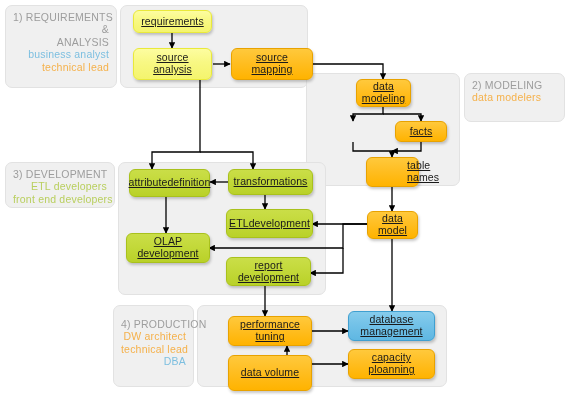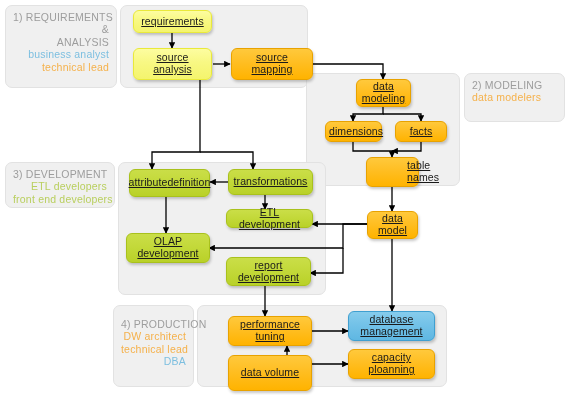--- a/index.html
+++ b/index.html
@@ -189,23 +189,20 @@
   <div class="node n-orange" style="left:231px; top:48px; width:82px; height:32px; flex-direction:column;">
     <span>source</span>
     <span>mapping</span>
   </div>
 
   <div class="node n-orange" style="left:356px; top:79px; width:55px; height:28px; flex-direction:column;">
     <span>data</span>
     <span>modeling</span>
   </div>
 
-  <div class="node n-orange" style="left:325px; top:121px; width:57px; height:21px;">
-    <span>dimensions</span>
-  </div>
 
   <div class="node n-orange" style="left:395px; top:121px; width:52px; height:21px;text-align:center;">
     <span>facts</span>
   </div>
 
   <div class="node n-orange" style="left:366px; top:157px; width:53px; height:30px; flex-direction:column;padding-left:40px;">
     <span>table</span>
     <span>names</span>
   </div>
 
@@ -216,21 +213,21 @@
 
   <div class="node n-green" style="left:129px; top:169px; width:81px; height:28px; flex-direction:row;">
     <span>attribute</span>
     <span>definition</span>
   </div>
 
   <div class="node n-green" style="left:228px; top:169px; width:85px; height:26px;">
     <span>transformations</span>
   </div>
 
-  <div class="node n-green" style="left:226px; top:209px; width:87px; height:19px; flex-direction:column;">
+  <div class="node n-green" style="left:226px; top:209px; width:87px; height:29px; ">
     <span>ETL</span>
     <span>development</span>
   </div>
 
   <div class="node n-green" style="left:126px; top:233px; width:84px; height:30px; flex-direction:column;">
     <span>OLAP</span>
     <span>development</span>
   </div>
 
   <div class="node n-green" style="left:226px; top:257px; width:85px; height:29px; flex-direction:column;">

